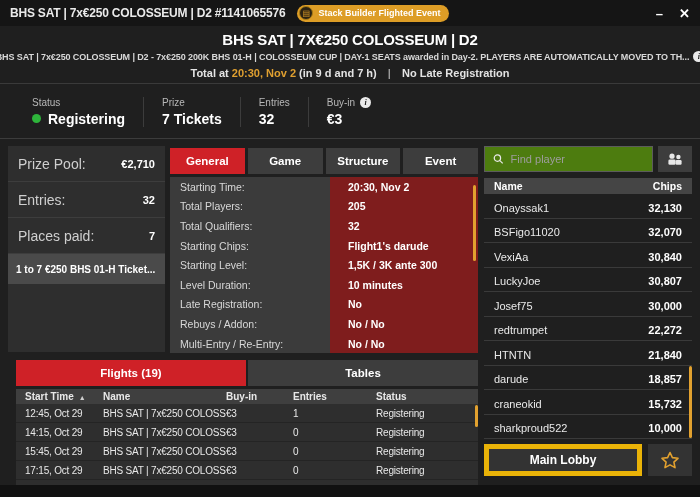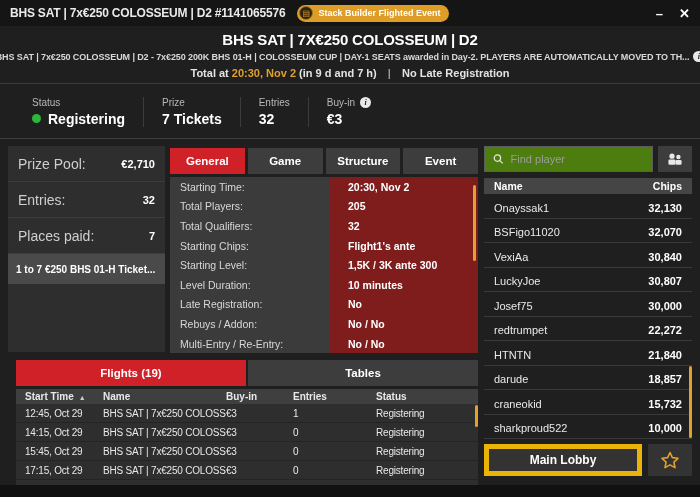--- a/index.html
+++ b/index.html
@@ -168,21 +168,21 @@
     <div class="info-row">
         <div class="info-label">Total Players:</div>
         <div class="info-value">205</div>
       </div>
     <div class="info-row">
         <div class="info-label">Total Qualifiers:</div>
         <div class="info-value">32</div>
       </div>
     <div class="info-row">
         <div class="info-label">Starting Chips:</div>
-        <div class="info-value">Flight1's ante</div>
+        <div class="info-value">Flight1's darude</div>
       </div>
     <div class="info-row">
         <div class="info-label">Starting Level:</div>
         <div class="info-value">1,5K / 3K ante 300</div>
       </div>
     <div class="info-row">
         <div class="info-label">Level Duration:</div>
         <div class="info-value">10 minutes</div>
       </div>
     <div class="info-row">

